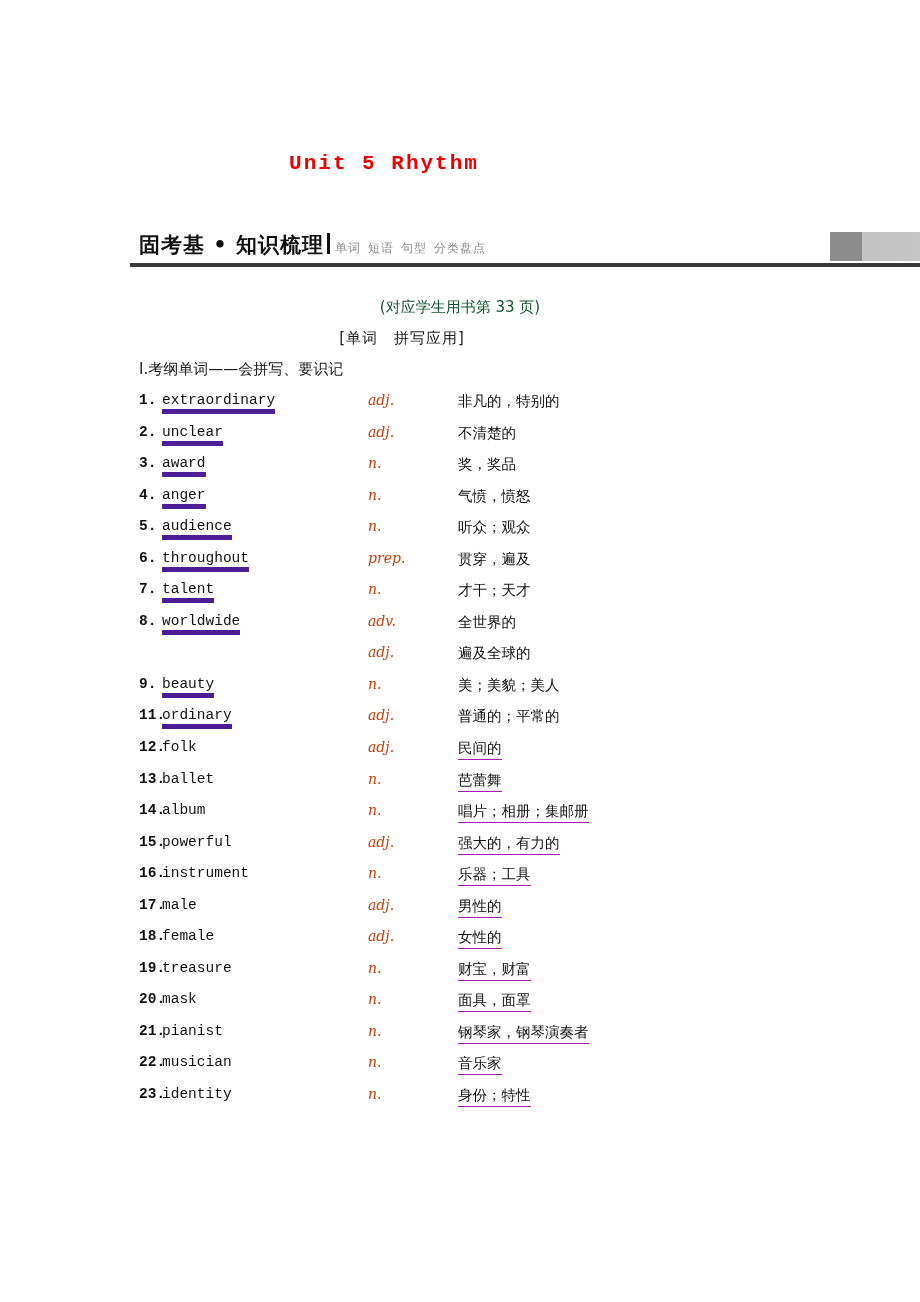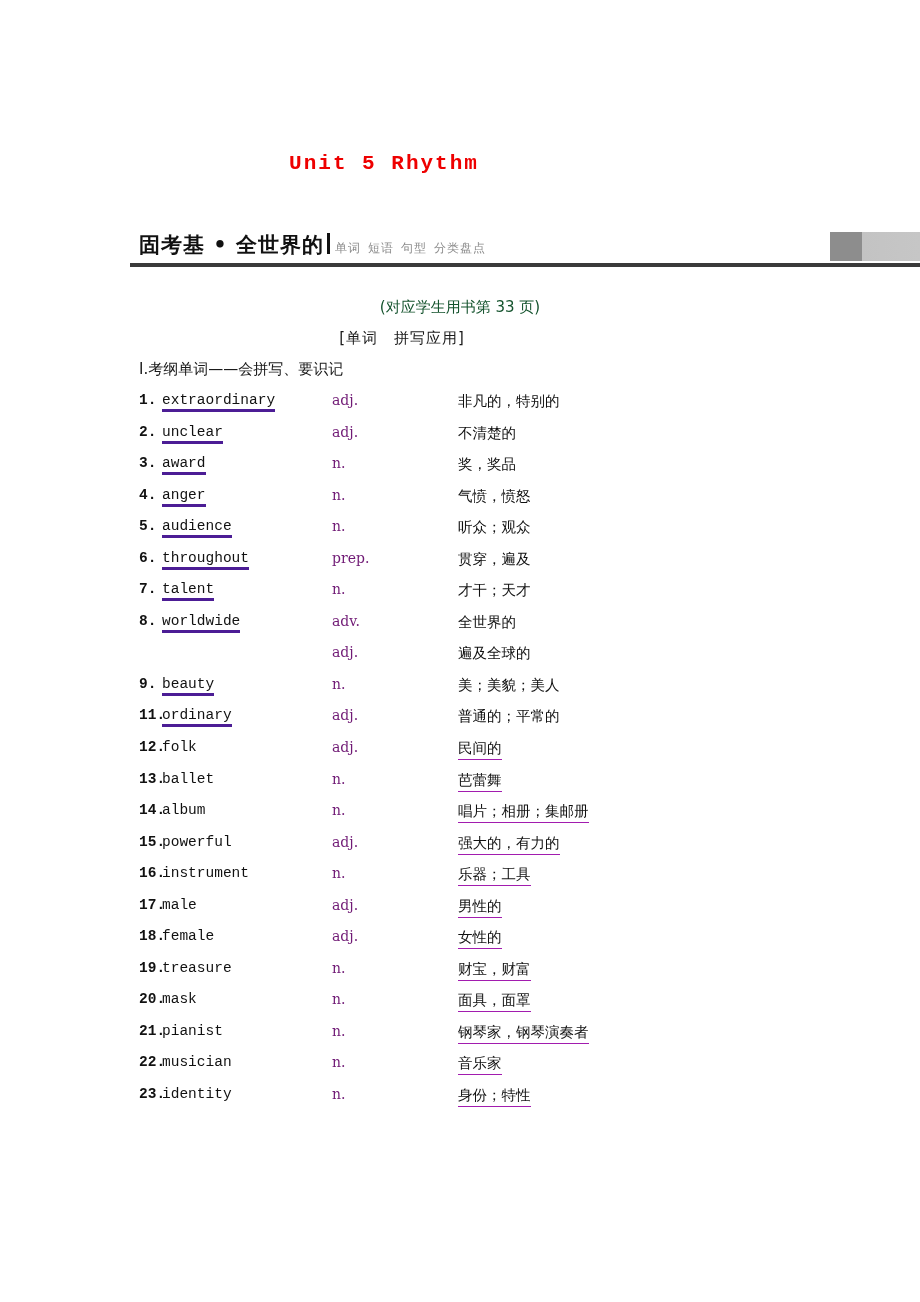--- a/index.html
+++ b/index.html
@@ -142,29 +142,30 @@
   }
   .col-word {
     position: absolute;
     left: 162px;
     font-family: "Liberation Mono", monospace;
     font-size: 14.5px;
     color: #111111;
     white-space: nowrap;
   }
   .col-word.u {
-    border-bottom: 3px solid #4c1d95;
+    border-bottom: 5px solid #4c1d95;
     padding-bottom: 1px;
   }
   .col-pos {
     position: absolute;
-    left: 332px;
+    left: 368px;
     font-family: "DejaVu Serif", serif;
+    font-style: italic;
     font-size: 14px;
-    color: #701a75;
+    color: #c2410c;
   }
   .col-meaning {
     position: absolute;
     left: 458px;
     font-family: "DejaVu Sans", sans-serif;
     font-size: 14.5px;
     color: #111111;
     white-space: nowrap;
   }
   .col-meaning.u {
@@ -172,21 +173,21 @@
     padding-bottom: 1px;
   }
 </style>
 </head>
 <body>
 
 <div class="unit-title">Unit 5  Rhythm</div>
 
 <div class="banner">
   <div class="banner-inner">
-    <span class="banner-title">固考基 • 全世界的</span>
+    <span class="banner-title">固考基 • 知识梳理</span>
     <span class="banner-bar"></span>
     <span class="banner-tags">
       <span>单词</span><span>短语</span><span>句型</span><span>分类盘点</span>
     </span>
   </div>
   <div class="banner-block"></div>
   <div class="banner-rule"></div>
 </div>
 
 <div class="ref-page">(对应学生用书第 33 页)</div>

